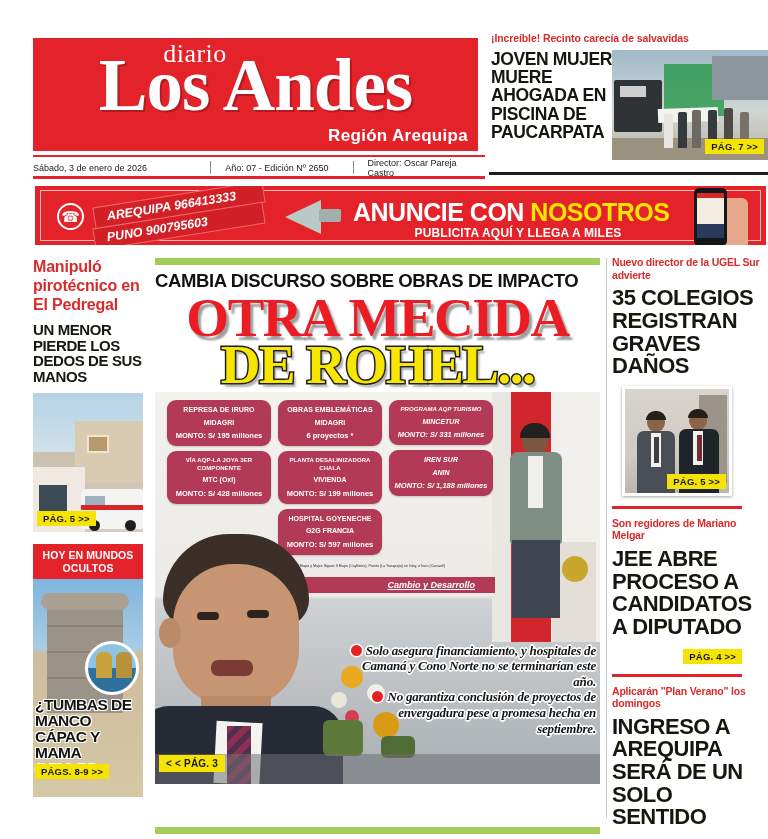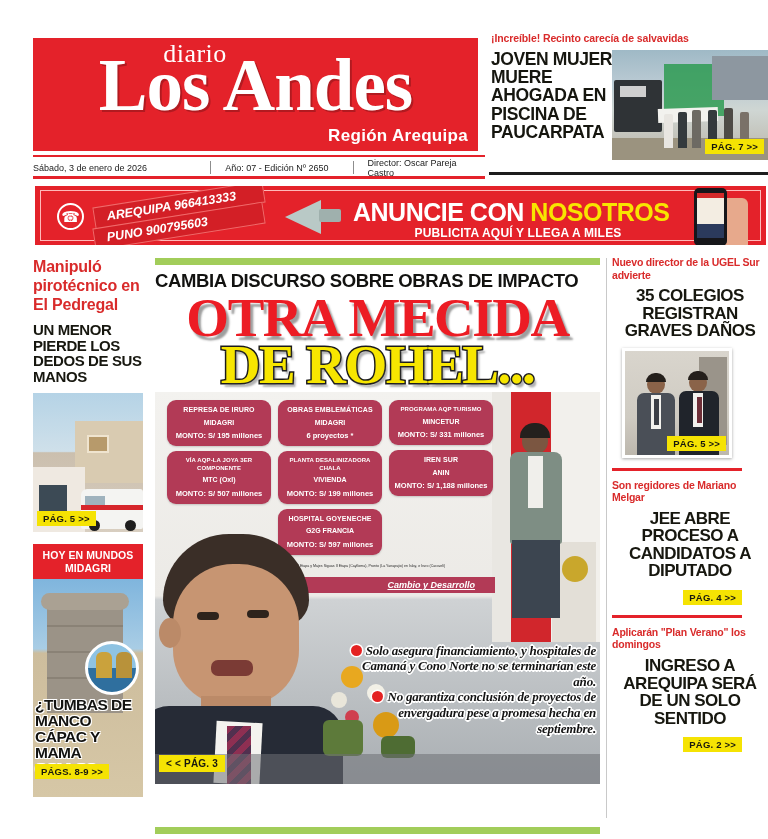--- a/index.html
+++ b/index.html
@@ -202,21 +202,21 @@
   .mp-flowers { position:absolute; left: 168px; bottom: 26px; width: 92px; height: 96px; }
   .mp-flowers i { position:absolute; border-radius: 50%; display:block; }
   .mp-stage { position:absolute; left: 0; bottom: 0; width: 445px; height: 30px; background: rgba(110,112,116,.55); }
 
   
   .info { position: absolute; left: 12px; top: 8px; width: 328px; }
   .info-grid { display: flex; gap: 7px; }
   .info-col { display: flex; flex-direction: column; gap: 5px; }
   .info-col.c1 { width: 104px; }
   .info-col.c2 { width: 104px; }
-  .info-col.c3 { width: 104px; }
+  .info-col.c3 { width: 104px; font-style: italic; }
   .ibox { background: #b23a56; color: #fff; border-radius: 9px; padding: 6px 4px; text-align: center;
           box-shadow: 0 1px 2px rgba(0,0,0,.18); }
   .ibox .t { font-size: 7px; font-weight: bold; line-height: 1.22; letter-spacing: 0.1px; }
   .ibox .s { font-size: 7px; font-weight: bold; line-height: 1.22; margin-top: 4px; }
   .ibox .m { font-size: 7.5px; font-weight: bold; line-height: 1.22; margin-top: 4px; }
   .ibox.sm .t { font-size: 6px; }
   .info-hosp { margin-top: 5px; margin-left: 111px; width: 104px; }
   .info-note { margin-top: 9px; margin-left: 52px; width: 262px; font-size: 3.6px; color: #2a2a2a; line-height: 1.5; }
   .info-brand { margin-top: 8px; margin-left: 0; width: 328px; height: 16px; background: #b23a56;
                 color:#fff; font-style: italic; font-weight: bold; font-size: 9px;
@@ -233,21 +233,21 @@
   .bul .dot { display: inline-block; width: 11px; height: 11px; background:#e42222; border-radius:50%;
               margin-right: 4px; vertical-align: -1px; box-shadow: 0 0 0 1.5px #fff; }
   .main-pag { position: absolute; left: 4px; bottom: 12px; }
   .main-pag .pag-yellow { font-size: 10px; padding: 3px 7px; }
   .green-bar-b { position: absolute; left: 0; bottom: 0; width: 445px; height: 7px; background: #a2cd5a; }
 
   
   .divider-v { position: absolute; left: 606px; top: 258px; width: 1px; height: 560px; background: #c9c9c9; }
   .rightcol { position: absolute; left: 612px; top: 256px; width: 156px; height: 580px; }
   .r-kicker { font-size: 10.5px; font-weight: bold; color: #d92b2b; line-height: 1.2; letter-spacing: -0.2px; }
-  .r-head { margin-top: 6px; font-size: 17px; font-weight: bold; color: #17170f; line-height: 1.03; letter-spacing: -0.5px; text-align: center; }
+  .r-head { margin-top: 6px; font-size: 22px; font-weight: bold; color: #17170f; line-height: 1.03; letter-spacing: -0.5px; }
   .r-photo { position: relative; margin-top: 8px; margin-left: 10px; width: 110px; height: 110px;
              background: #efeeea; border: 3px solid #fff; box-shadow: 0 1px 3px rgba(0,0,0,.35); overflow: hidden; }
   .rp-wall { position:absolute; left:0; top:0; width:110px; height:110px;
              background: linear-gradient(180deg,#d9d5cd 0%,#cfcbc2 60%,#b9b4aa 100%); }
   .rp-door { position:absolute; right: 2px; top: 6px; width: 28px; height: 88px; background:#9a948a; }
   .rp-m1 { position:absolute; left: 12px; top: 24px; width: 38px; height: 84px; }
   .rp-m2 { position:absolute; left: 54px; top: 22px; width: 40px; height: 86px; }
   .rp-m1 .h, .rp-m2 .h { position:absolute; left: 10px; top: 0; width: 18px; height: 19px; background:#8a6349; border-radius: 50%; }
   .rp-m1 .h:after, .rp-m2 .h:after { content:""; position:absolute; left:-1px; top:-2px; width:20px; height:9px; background:#241f1b; border-radius: 9px 9px 0 0;}
   .rp-m1 .b { position:absolute; left: 0; top: 18px; width: 38px; height: 66px; background:#4a4f57; border-radius: 7px 7px 0 0;}
@@ -333,21 +333,21 @@
         <div class="lp-door"></div>
         <div class="lp-amb"></div>
         <div class="lp-stripe"></div>
         <div class="lp-w1"></div>
         <div class="lp-w2"></div>
         <div class="l-pag-abs pag-yellow">PÁG. 5 &gt;&gt;</div>
       </div>
     </div>
 
     <div>
-      <div class="l-redbar">HOY EN MUNDOS MIDAGRI</div>
+      <div class="l-redbar">HOY EN MUNDOS OCULTOS</div>
       <div class="l-photo2">
         <div class="l2-tower"></div>
         <div class="l2-cap"></div>
         <div class="l2-l1"></div>
         <div class="l2-l2"></div>
         <div class="l2-l3"></div>
         <div class="l2-circ">
           <span class="l2-f1"></span>
           <span class="l2-f2"></span>
         </div>
@@ -380,21 +380,21 @@
         <div class="info-grid">
           <div class="info-col c1">
             <div class="ibox">
               <div class="t">REPRESA DE IRURO</div>
               <div class="s">MIDAGRI</div>
               <div class="m">MONTO: S/ 195 millones</div>
             </div>
             <div class="ibox sm">
               <div class="t">VÍA AQP-LA JOYA 3ER COMPONENTE</div>
               <div class="s">MTC (OxI)</div>
-              <div class="m">MONTO: S/ 507 millones</div>
+              <div class="m">MONTO: S/ 428 millones</div>
             </div>
           </div>
           <div class="info-col c2">
             <div class="ibox">
               <div class="t">OBRAS EMBLEMÁTICAS</div>
               <div class="s">MIDAGRI</div>
               <div class="m">6 proyectos *</div>
             </div>
             <div class="ibox sm">
               <div class="t">PLANTA DESALINIZADORA CHALA</div>

